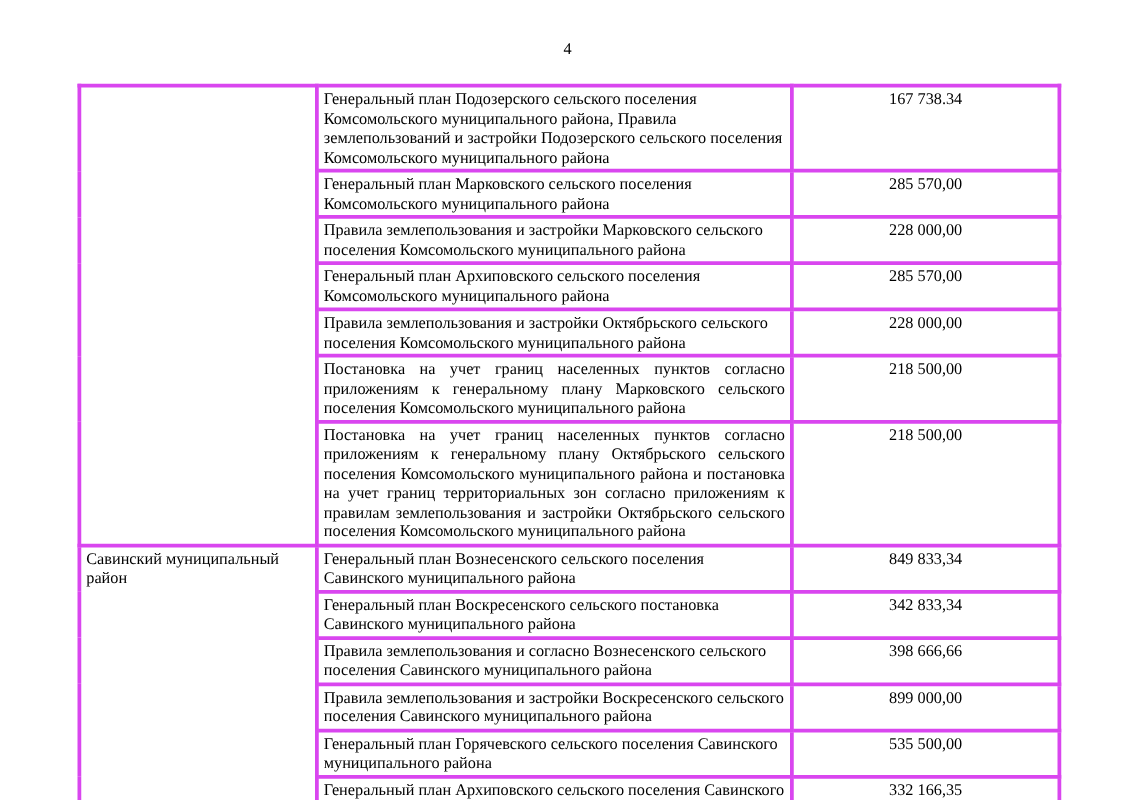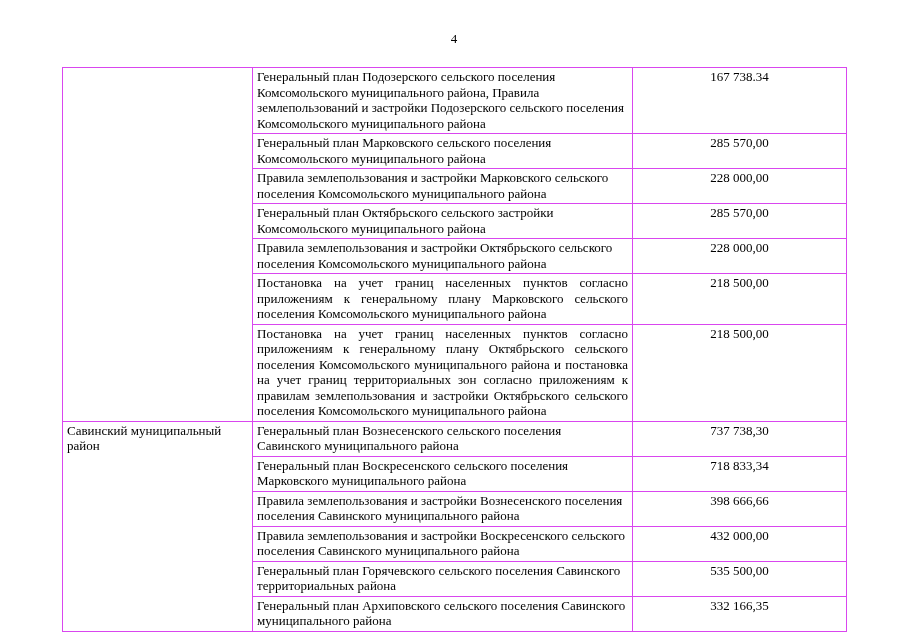--- a/index.html
+++ b/index.html
@@ -27,21 +27,21 @@
   }
   table.funding-table {
     position: absolute;
     top: 67px;
     left: 62px;
     width: 784px;
     border-collapse: collapse;
     table-layout: fixed;
   }
   table.funding-table td {
-    border: 1px solid #d946ef;
+    border: 3px solid #d946ef;
     vertical-align: top;
     padding: 1px 4px 2px 4px;
     line-height: 15.5px;
     word-wrap: break-word;
   }
   col.col-district { width: 190px; }
   col.col-description { width: 380px; }
   col.col-amount { width: 214px; }
   td.district-cell {
     text-align: left;
@@ -78,54 +78,54 @@
         </tr>
         <tr>
           <td class="description-cell">Генеральный план Марковского сельского поселения Комсомольского муниципального района</td>
           <td class="amount-cell">285 570,00</td>
         </tr>
         <tr>
           <td class="description-cell">Правила землепользования и застройки Марковского сельского поселения Комсомольского муниципального района</td>
           <td class="amount-cell">228 000,00</td>
         </tr>
         <tr>
-          <td class="description-cell">Генеральный план Октябрьского сельского застройки Комсомольского муниципального района</td>
+          <td class="description-cell">Генеральный план Архиповского сельского поселения Комсомольского муниципального района</td>
           <td class="amount-cell">285 570,00</td>
         </tr>
         <tr>
           <td class="description-cell">Правила землепользования и застройки Октябрьского сельского поселения Комсомольского муниципального района</td>
           <td class="amount-cell">228 000,00</td>
         </tr>
         <tr>
           <td class="description-cell justified">Постановка на учет границ населенных пунктов согласно приложениям к генеральному плану Марковского сельского поселения Комсомольского муниципального района</td>
           <td class="amount-cell">218 500,00</td>
         </tr>
         <tr>
           <td class="description-cell justified">Постановка на учет границ населенных пунктов согласно приложениям к генеральному плану Октябрьского сельского поселения Комсомольского муниципального района и постановка на учет границ территориальных зон согласно приложениям к правилам землепользования и застройки Октябрьского сельского поселения Комсомольского муниципального района</td>
           <td class="amount-cell">218 500,00</td>
         </tr>
         <tr>
           <td class="district-cell" rowspan="6">Савинский муниципальный район</td>
           <td class="description-cell">Генеральный план Вознесенского сельского поселения Савинского муниципального района</td>
-          <td class="amount-cell">737 738,30</td>
+          <td class="amount-cell">849 833,34</td>
         </tr>
         <tr>
-          <td class="description-cell">Генеральный план Воскресенского сельского поселения Марковского муниципального района</td>
-          <td class="amount-cell">718 833,34</td>
+          <td class="description-cell">Генеральный план Воскресенского сельского постановка Савинского муниципального района</td>
+          <td class="amount-cell">342 833,34</td>
         </tr>
         <tr>
-          <td class="description-cell">Правила землепользования и застройки Вознесенского поселения поселения Савинского муниципального района</td>
+          <td class="description-cell">Правила землепользования и согласно Вознесенского сельского поселения Савинского муниципального района</td>
           <td class="amount-cell">398 666,66</td>
         </tr>
         <tr>
           <td class="description-cell">Правила землепользования и застройки Воскресенского сельского поселения Савинского муниципального района</td>
-          <td class="amount-cell">432 000,00</td>
+          <td class="amount-cell">899 000,00</td>
         </tr>
         <tr>
-          <td class="description-cell">Генеральный план Горячевского сельского поселения Савинского территориальных района</td>
+          <td class="description-cell">Генеральный план Горячевского сельского поселения Савинского муниципального района</td>
           <td class="amount-cell">535 500,00</td>
         </tr>
         <tr>
           <td class="description-cell">Генеральный план Архиповского сельского поселения Савинского муниципального района</td>
           <td class="amount-cell">332 166,35</td>
         </tr>
       </tbody>
   </table>
 </div>
 

